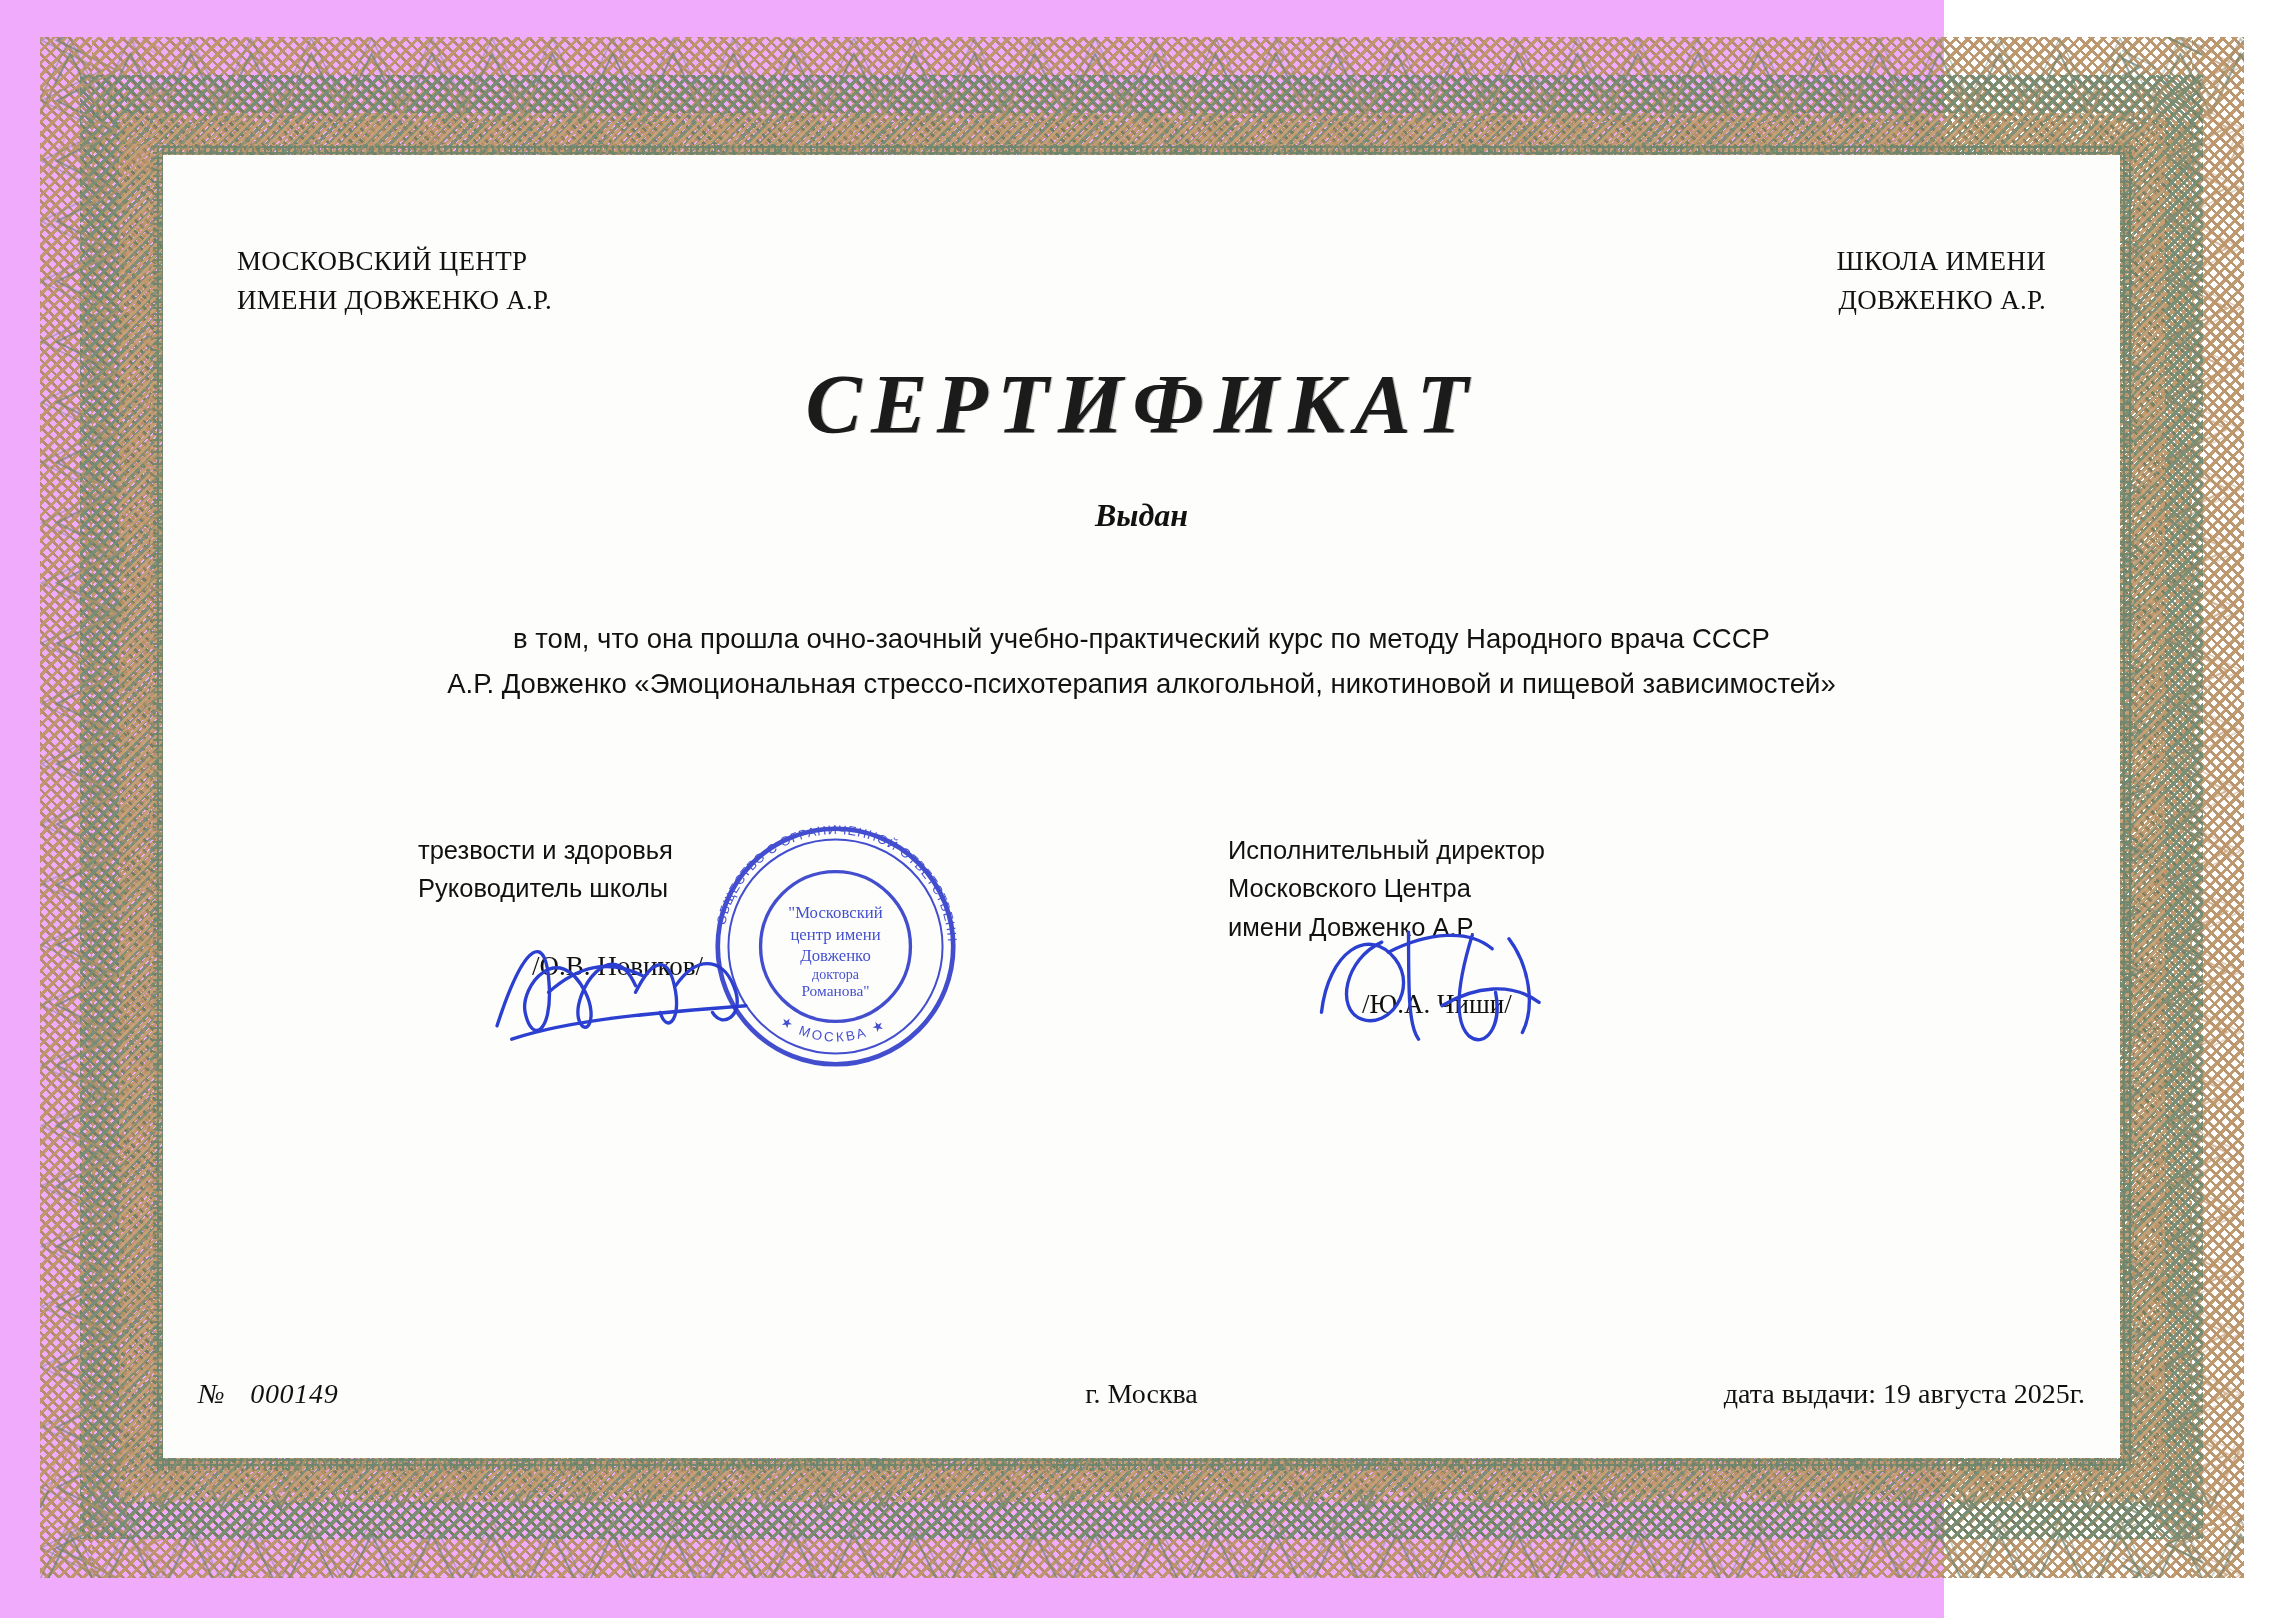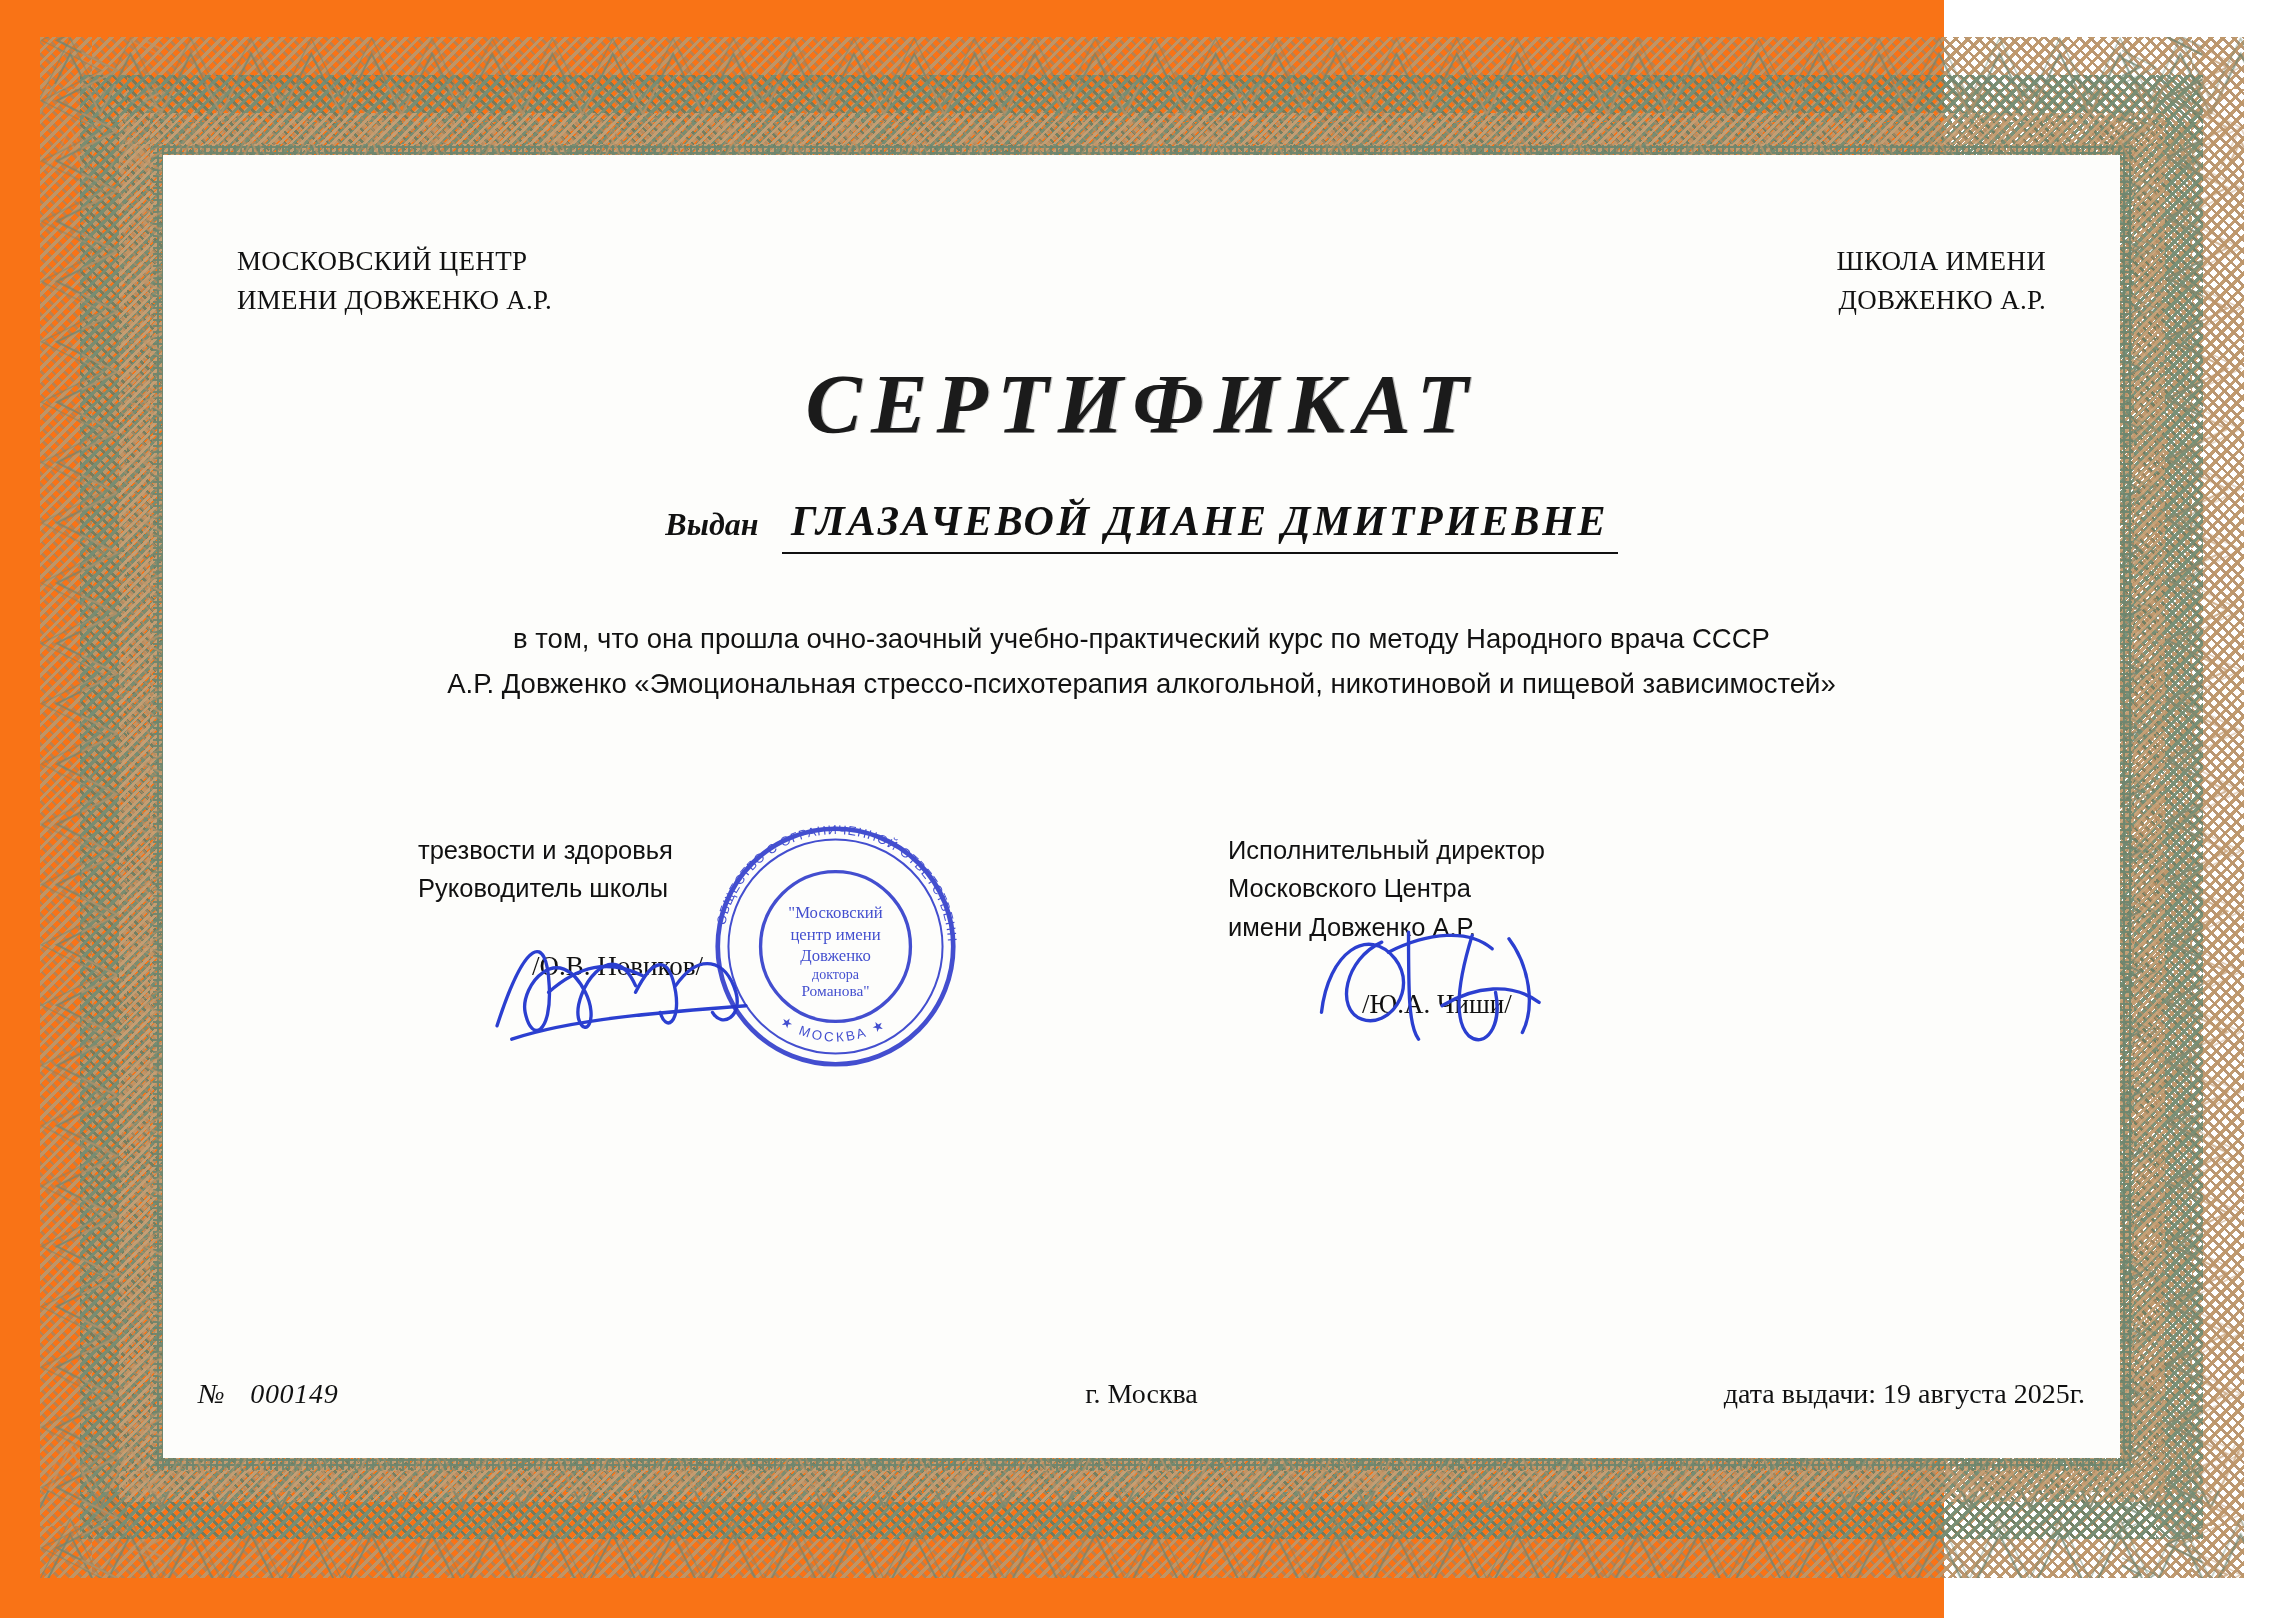--- a/index.html
+++ b/index.html
@@ -15,21 +15,21 @@
     overflow: hidden;
   }
 
   
   .certificate {
     position: absolute;
     left: 0;
     top: 0;
     width: 1944px;
     height: 1618px;
-    background: #f97316;
+    background: #f0abfc;
   }
 
   
   .border-layer {
     position: absolute;
     box-sizing: border-box;
   }
 
   
   .band-outer {
@@ -346,21 +346,20 @@
 
     <div class="org-right">
       <div>ШКОЛА ИМЕНИ</div>
       <div>ДОВЖЕНКО А.Р.</div>
     </div>
 
     <div class="title">СЕРТИФИКАТ</div>
 
     <div class="issued-row">
       <span class="issued-label">Выдан</span>
-      <span class="recipient">ГЛАЗАЧЕВОЙ  ДИАНЕ  ДМИТРИЕВНЕ</span>
     </div>
 
     <div class="body-text">
       <div>в том, что она прошла очно-заочный учебно-практический курс по методу Народного врача СССР</div>
       <div>А.Р. Довженко  «Эмоциональная стрессо-психотерапия алкогольной, никотиновой и пищевой зависимостей»</div>
     </div>
 
     <div class="sign-left">
       <div>трезвости и здоровья</div>
       <div>Руководитель школы</div>

